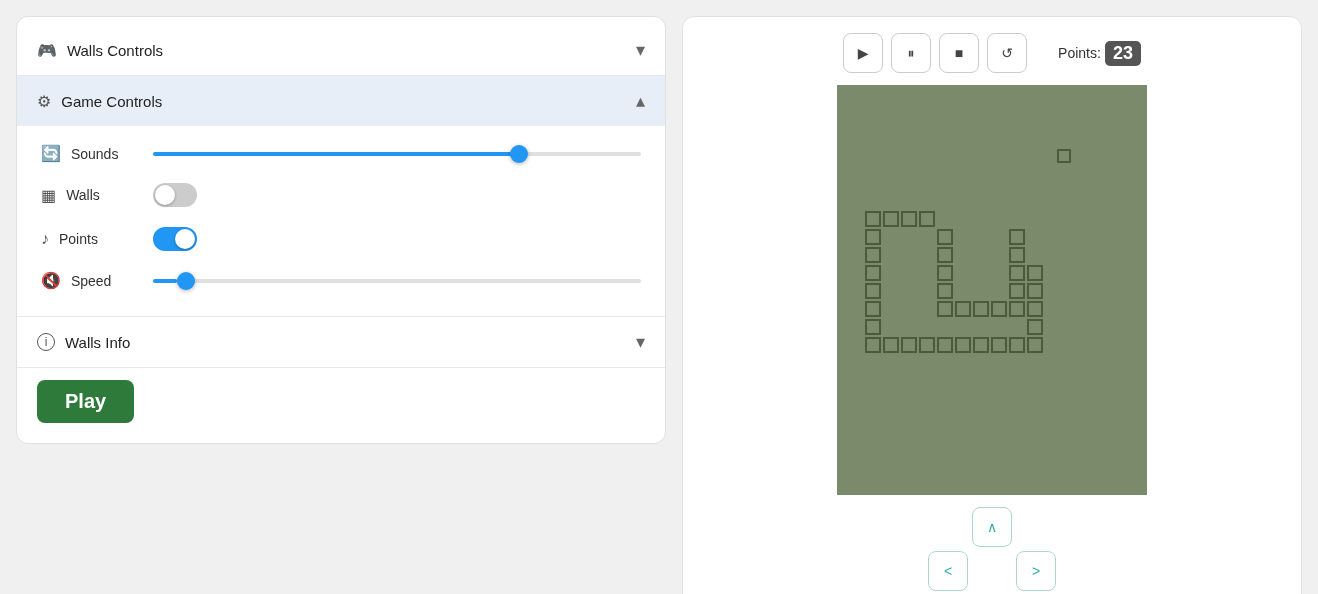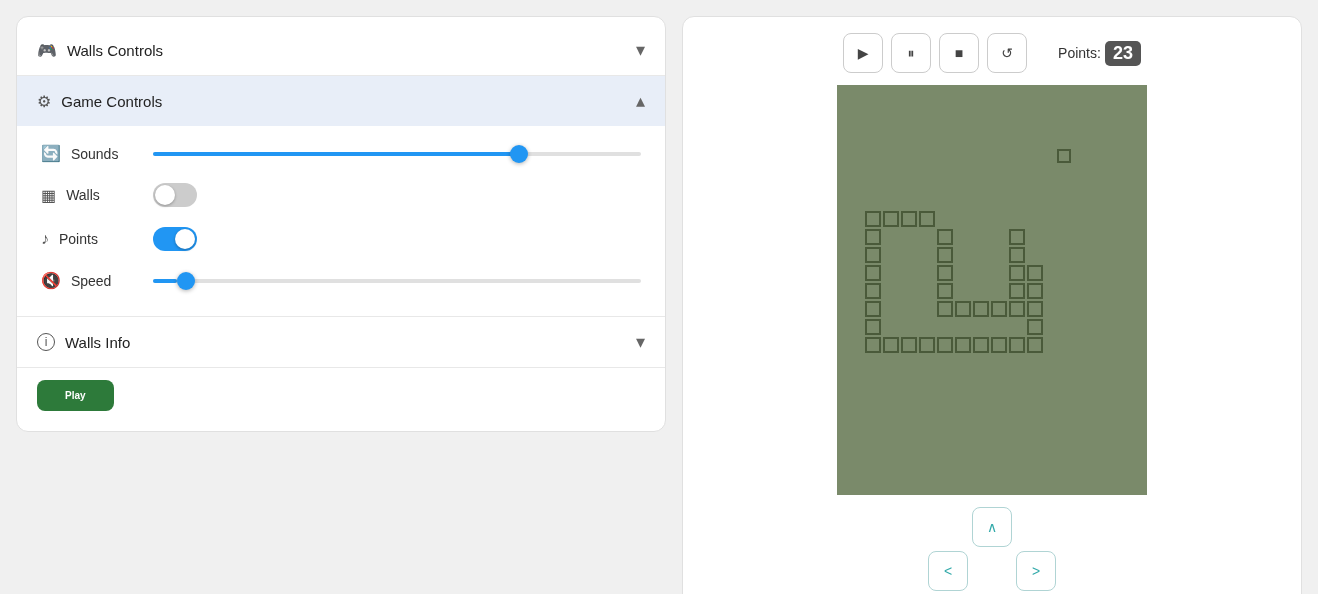--- a/index.html
+++ b/index.html
@@ -132,21 +132,21 @@
     }
 
     
     .play-btn {
       margin: 12px 20px;
       background: #2d7a3a;
       color: white;
       border: none;
       border-radius: 8px;
       padding: 10px 28px;
-      font-size: 10px;
+      font-size: 20px;
       font-weight: 600;
       cursor: pointer;
     }
 
     
     .icon { font-size: 16px; color: #555; }
 
     
     .right-panel {
       flex: 1;

